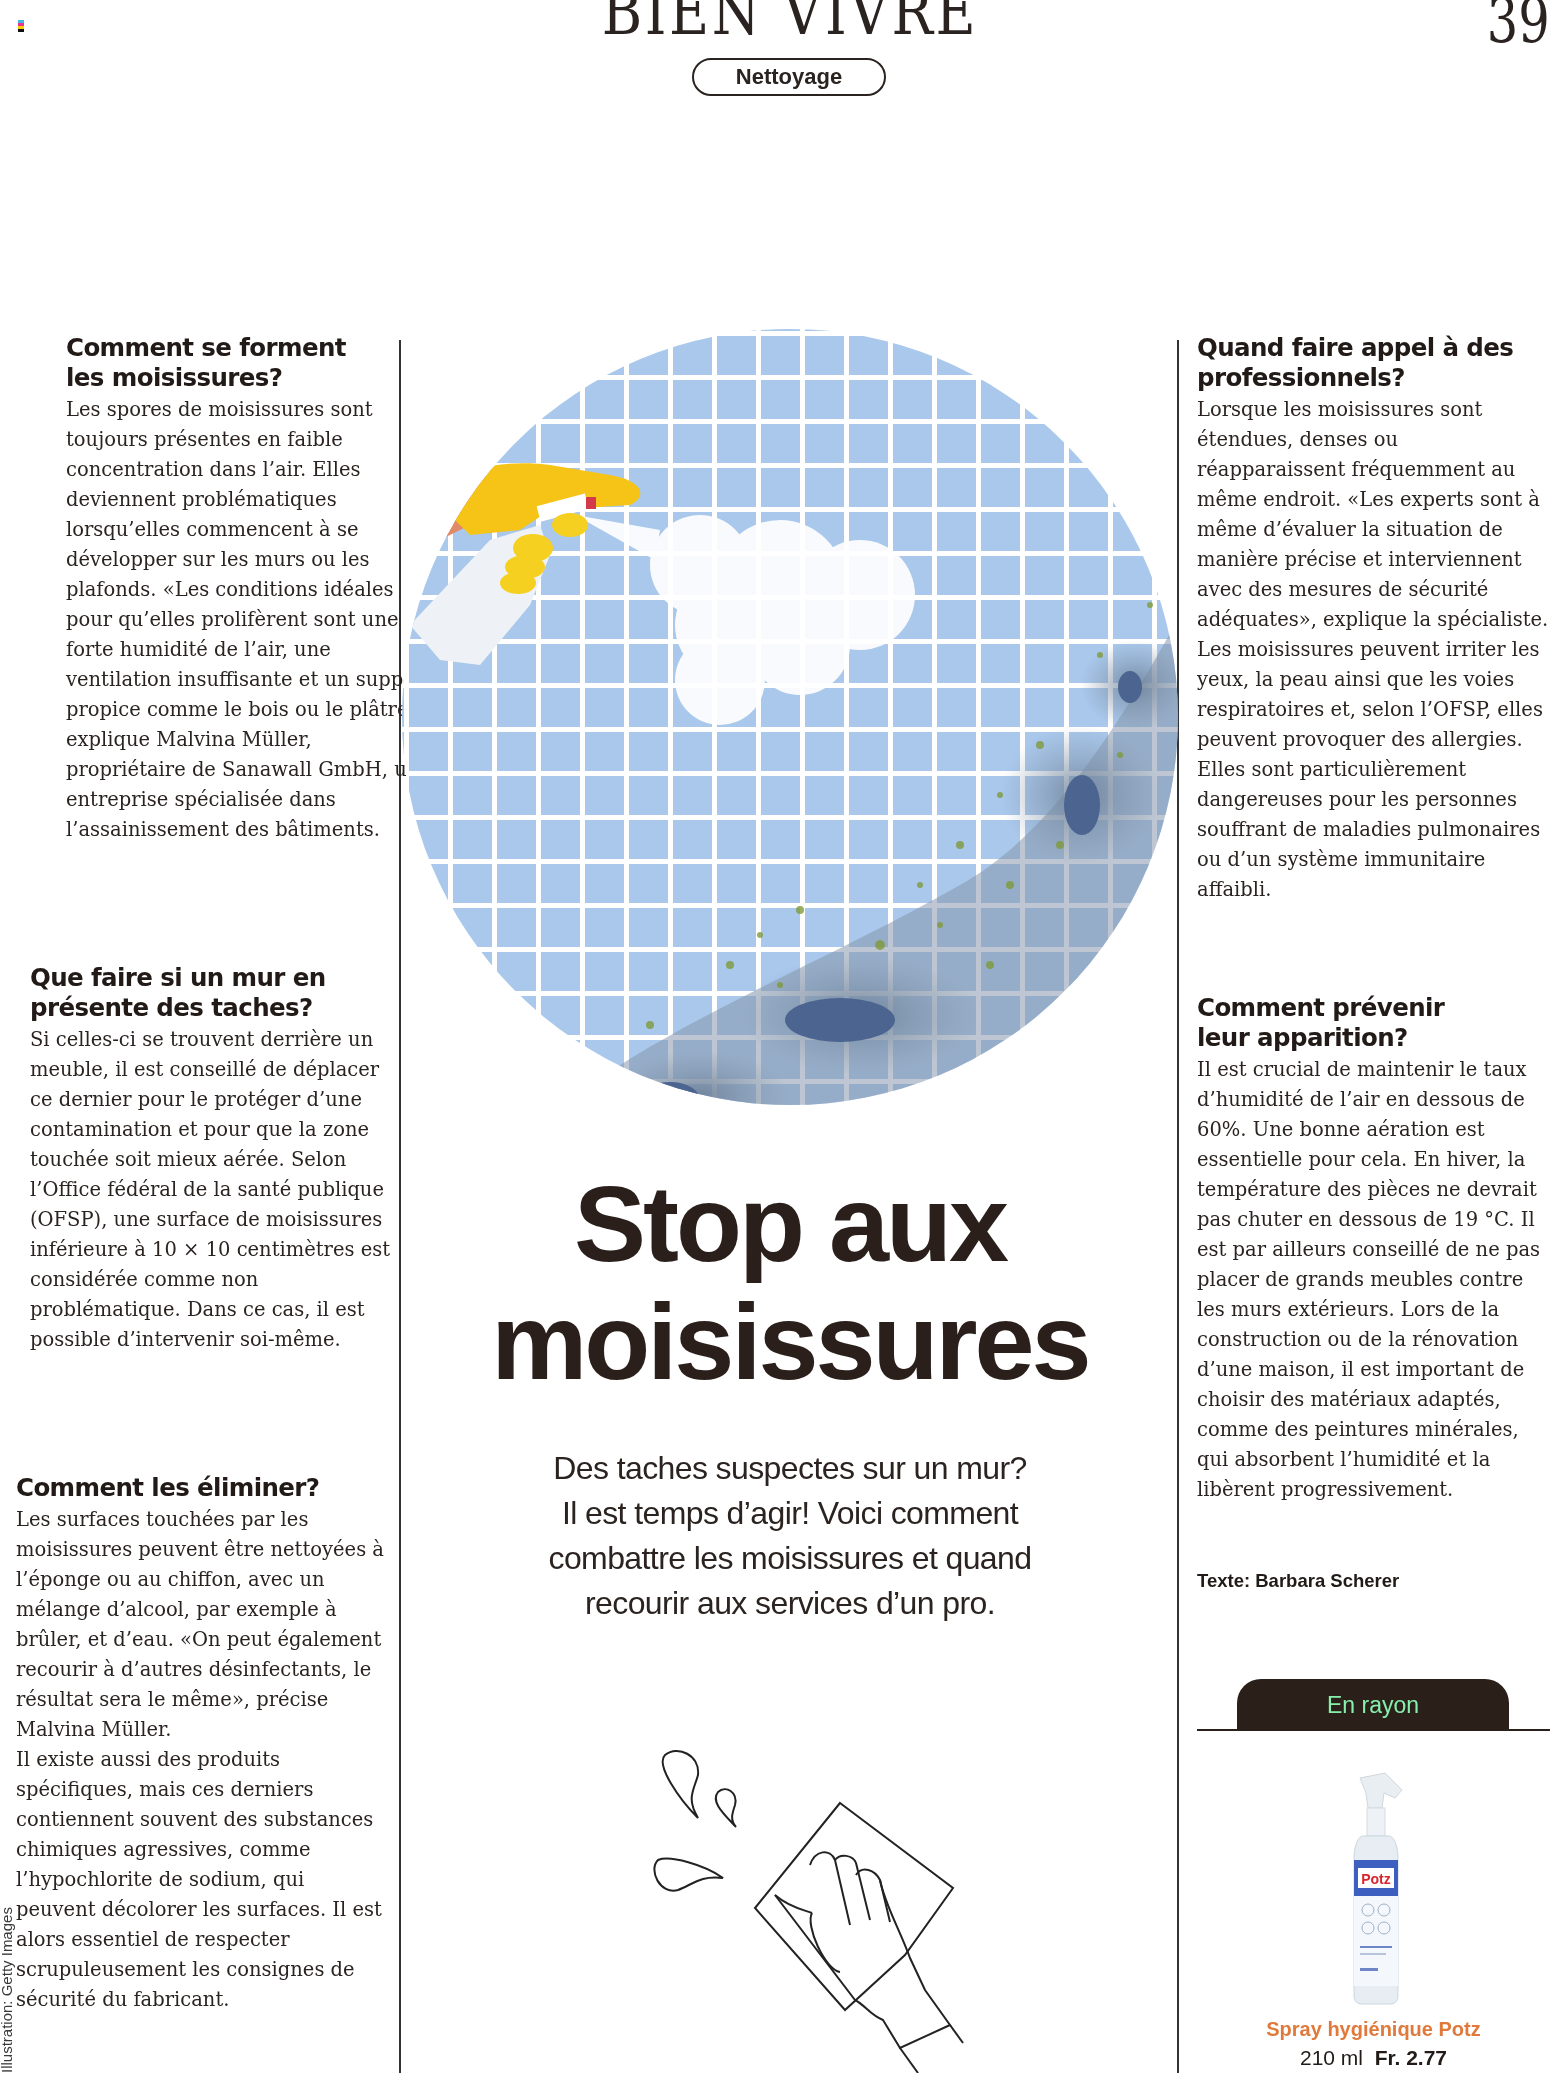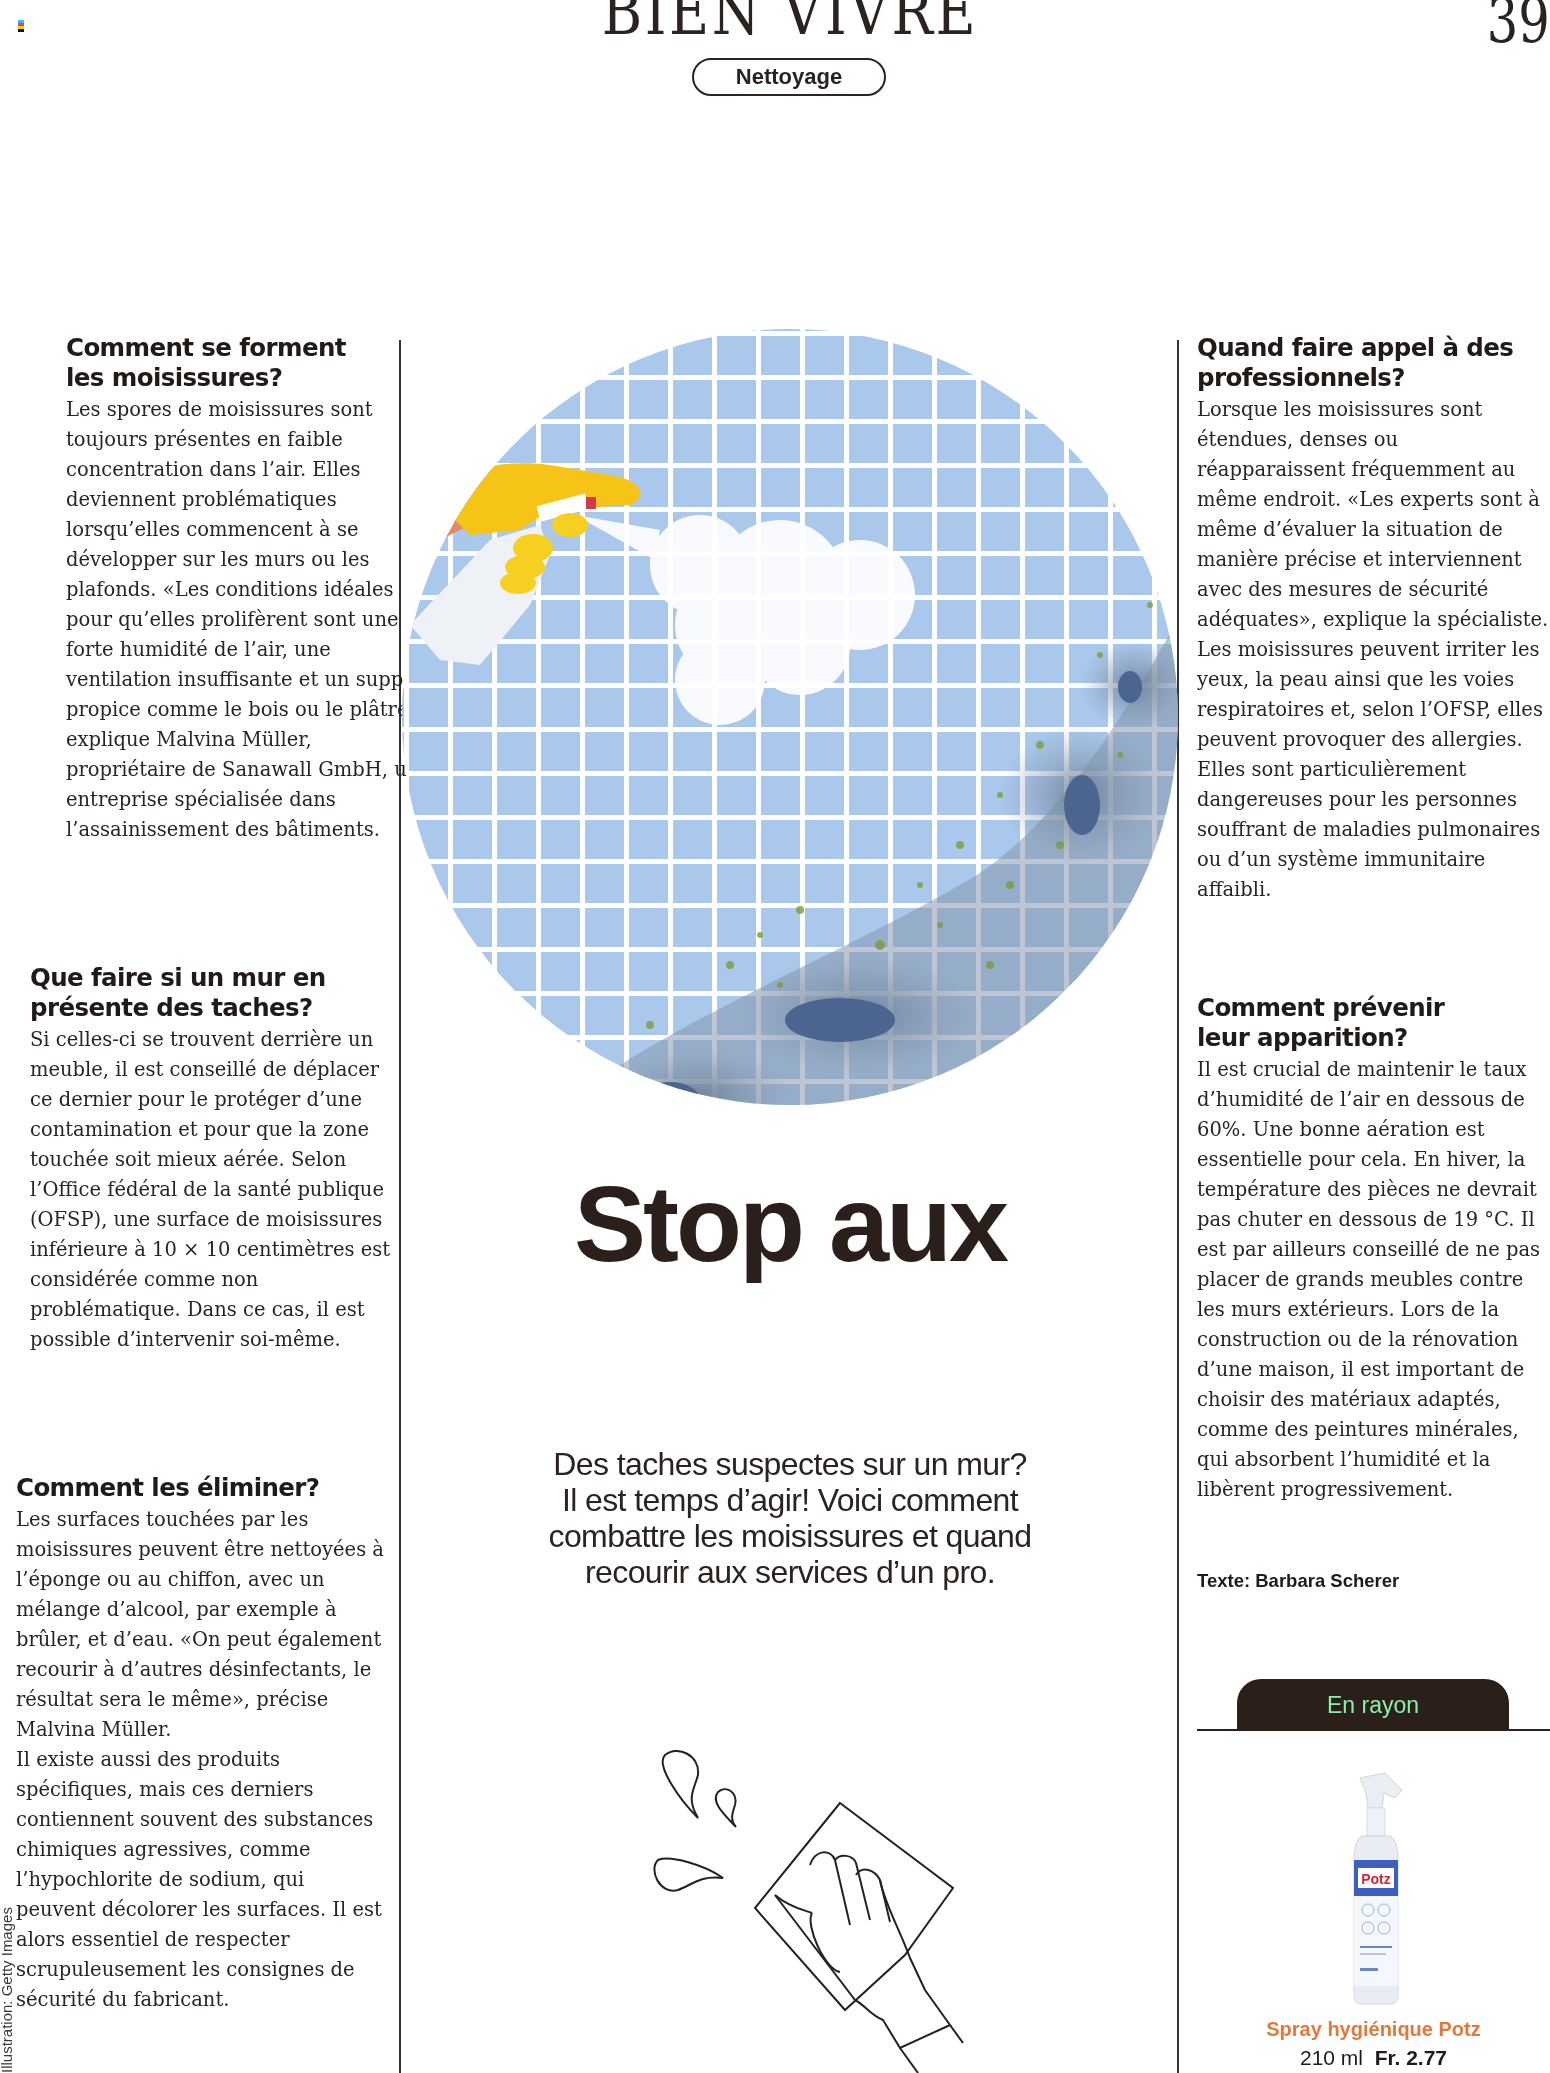--- a/index.html
+++ b/index.html
@@ -8,21 +8,21 @@
   .masthead { left:0; width:1580px; top:-20px; text-align:center; font-family:"DejaVu Serif", serif; font-size:64px; letter-spacing:3px; color:#2a2320; transform:scaleX(0.86); transform-origin:790px 0; line-height:1; font-weight:normal; }
   .pagenum { right:0; top:-10px; font-family:"DejaVu Serif", serif; font-size:62px; color:#2a2320; line-height:1; transform:scaleX(0.8); transform-origin:right top; }
   .regmarks { left:18px; top:20px; width:6px; }
   .regmarks span { display:block; width:6px; height:3px; }
   .pill { left:692px; top:58px; width:194px; height:38px; border:2px solid #2a2320; border-radius:20px; box-sizing:border-box; text-align:center; font-family:"Liberation Sans", sans-serif; font-size:22px; line-height:34px; color:#2a2320; font-weight:bold; }
   .divider { width:2px; background:#333; }
   .col { font-family:"DejaVu Serif", serif; font-size:19.5px; line-height:30px; color:#2a2320; width:370px; }
   .col h3 { font-family:"DejaVu Sans", sans-serif; font-weight:bold; font-size:24.5px; line-height:30px; margin:0 0 2px 0; color:#211a17; letter-spacing:-0.6px; }
   .col p { margin:0; white-space:pre-line; }
   .headline { left:430px; width:720px; top:1165px; text-align:center; font-family:"Liberation Sans", sans-serif; font-weight:bold; font-size:108px; line-height:118px; color:#2a1f1a; letter-spacing:-3px; }
-  .deck { left:440px; width:700px; top:1446px; text-align:center; font-family:"Liberation Sans", sans-serif; font-size:32px; line-height:36px; color:#2a2320; letter-spacing:-0.6px; white-space:pre-line; }
+  .deck { left:440px; width:700px; top:1446px; text-align:center; font-family:"Liberation Sans", sans-serif; font-size:32px; line-height:45px; color:#2a2320; letter-spacing:-0.6px; white-space:pre-line; }
   .credit { left:-2px; top:2073px; transform:rotate(-90deg); transform-origin:left top; font-family:"Liberation Sans", sans-serif; font-size:15px; color:#3a3a3a; white-space:nowrap; }
   .byline { left:1197px; top:1570px; font-family:"Liberation Sans", sans-serif; font-weight:bold; font-size:18.5px; color:#211a17; }
   .tab { left:1237px; top:1679px; width:272px; height:52px; background:#2b2019; border-radius:24px 24px 0 0; color:#86efac; font-family:"Liberation Sans", sans-serif; font-size:23px; text-align:center; line-height:52px; }
   .tabrule { left:1197px; top:1729px; width:353px; height:2px; background:#2b2019; }
   .product-name { left:1197px; width:353px; top:2018px; text-align:center; font-family:"Liberation Sans", sans-serif; font-weight:bold; font-size:20px; color:#e07a3c; }
   .product-price { left:1197px; width:353px; top:2046px; text-align:center; font-family:"Liberation Sans", sans-serif; font-size:21px; color:#211a17; }
   .product-price b { font-weight:bold; }
 </style>
 </head>
 <body>
@@ -135,20 +135,21 @@
       <ellipse cx="133" cy="223" rx="20" ry="14" fill="#f6d020"></ellipse>
       <ellipse cx="125" cy="242" rx="20" ry="12" fill="#f6d020"></ellipse>
       <ellipse cx="118" cy="258" rx="18" ry="11" fill="#f6d020"></ellipse>
       <ellipse cx="170" cy="200" rx="18" ry="12" fill="#f6d020"></ellipse>
     </g>
   </svg>
 </div>
 
 <div class="abs headline">
   <div>Stop aux</div>
+  <div>moisissures</div>
 </div>
 <div class="abs deck">Des taches suspectes sur un mur?
 Il est temps d’agir! Voici comment
 combattre les moisissures et quand
 recourir aux services d’un pro.</div>
 
 <div class="abs" style="left:600px; top:1730px; width:400px; height:343px;">
   <svg width="400" height="343" viewBox="0 0 400 343" fill="none" stroke="#222" stroke-width="2">
     <path d="M98 88 C80 70 55 35 65 25 C78 15 100 25 98 45 C94 60 86 68 98 88 Z"></path>
     <path d="M136 97 C125 85 110 72 118 62 C126 55 138 62 135 75 C132 84 130 90 136 97 Z"></path>

